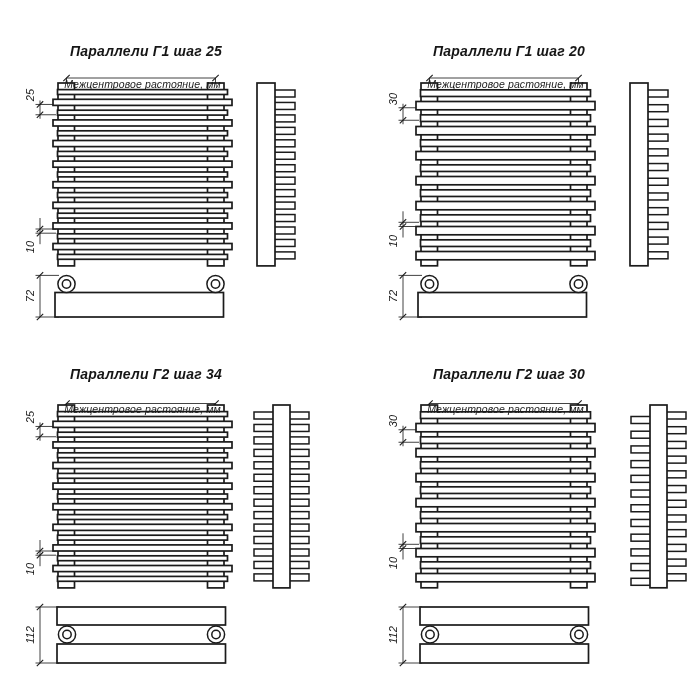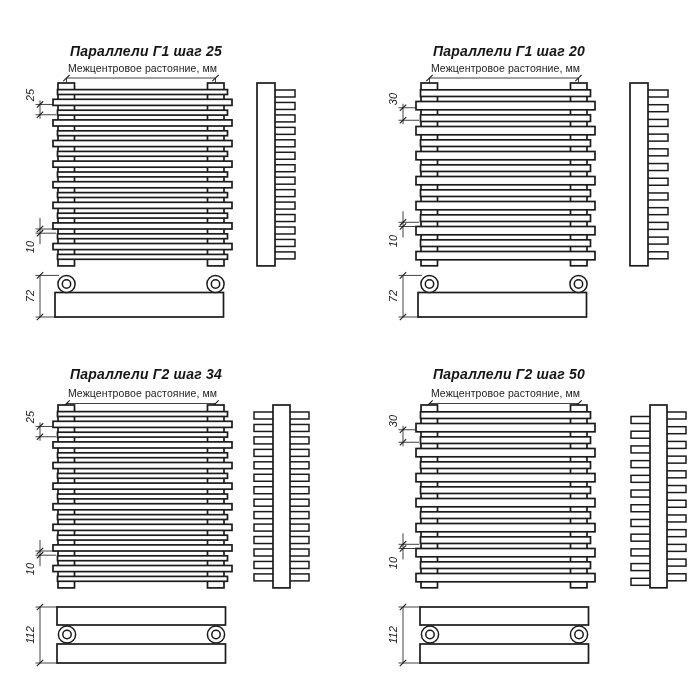--- a/index.html
+++ b/index.html
@@ -9,22 +9,22 @@
   }
   #dwg{position:absolute;left:0;top:0;}
   .labels{position:absolute;left:0;top:0;width:700px;height:700px;}
   .fig-title{
     position:absolute;transform:translateX(-50%);
     font-style:italic;font-weight:bold;font-size:14px;color:#161616;
     white-space:nowrap;letter-spacing:0.2px;
   }
   .fig-sub{
     position:absolute;transform:translateX(-50%);
-    font-size:10.5px;color:#1c1c1c;
-    white-space:nowrap;letter-spacing:0.1px;
+    font-style:italic;font-size:10.5px;color:#1c1c1c;
+    white-space:nowrap;letter-spacing:0.1px;margin-top:16px;
   }
   .dim-lbl{
     position:absolute;transform:translate(-50%,-50%) rotate(-90deg);
     font-style:italic;font-size:11px;color:#1c1c1c;white-space:nowrap;
   }
   .obj{fill:#ffffff;stroke:#1b1b1b;stroke-width:1.7;}
   .objthin{fill:#ffffff;stroke:#1b1b1b;stroke-width:1.5;}
   .dim{stroke:#2e2e2e;stroke-width:0.9;fill:none;}
   .tick{stroke:#1b1b1b;stroke-width:1.1;fill:none;}
 </style>
@@ -334,19 +334,19 @@
     <div class="dim-lbl" id="step1" style="left: 392.5px; top: 98.75px;">30</div>
     <div class="dim-lbl" id="gap1" style="left: 393px; top: 240.5px;">10</div>
     <div class="dim-lbl" id="depth1" style="left: 392.5px; top: 296.2px;">72</div>
 
     <div class="fig-title" id="t2" style="left: 146px; top: 366px;">Параллели Г2 шаг 34</div>
     <div class="fig-sub" id="s2" style="left: 142.5px; top: 386.5px;">Межцентровое растояние, мм</div>
     <div class="dim-lbl" id="step2" style="left: 29.5px; top: 417.45px;">25</div>
     <div class="dim-lbl" id="gap2" style="left: 30px; top: 569.2px;">10</div>
     <div class="dim-lbl" id="depth2" style="left: 29.5px; top: 635px;">112</div>
 
-    <div class="fig-title" id="t3" style="left: 509px; top: 366px;">Параллели Г2 шаг 50</div>
+    <div class="fig-title" id="t3" style="left: 509px; top: 366px;">Параллели Г2 шаг 30</div>
     <div class="fig-sub" id="s3" style="left: 505.5px; top: 386.5px;">Межцентровое растояние, мм</div>
     <div class="dim-lbl" id="step3" style="left: 392.5px; top: 420.75px;">30</div>
     <div class="dim-lbl" id="gap3" style="left: 393px; top: 562.5px;">10</div>
     <div class="dim-lbl" id="depth3" style="left: 392.5px; top: 635px;">112</div>
   </div>
 </div>
 
 </body></html>

